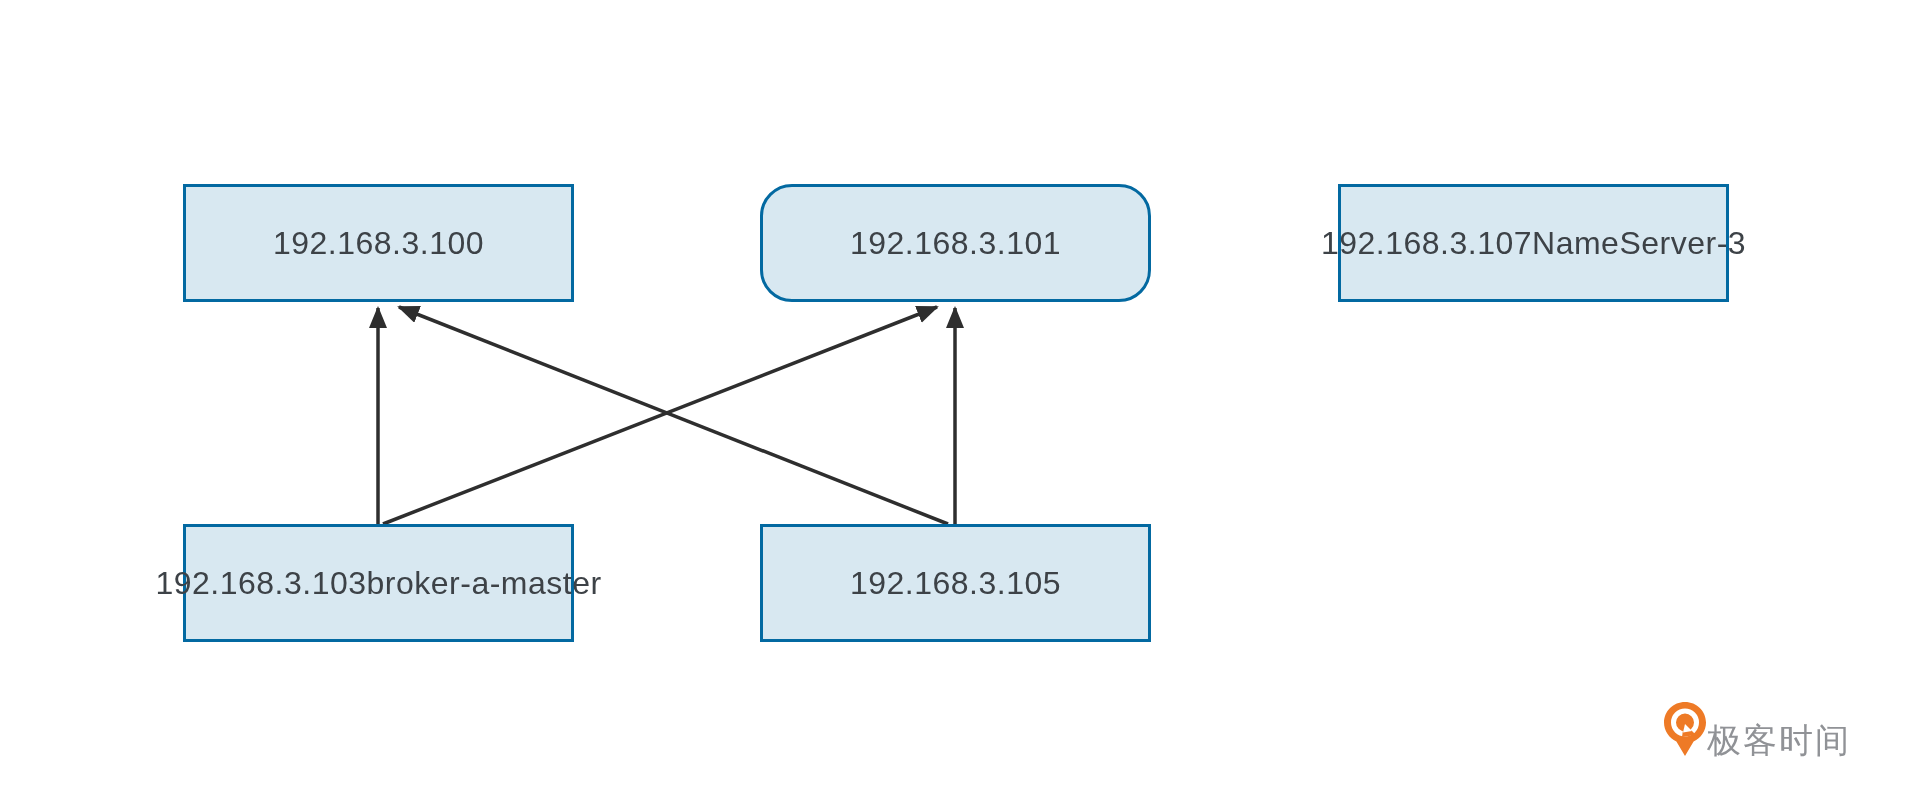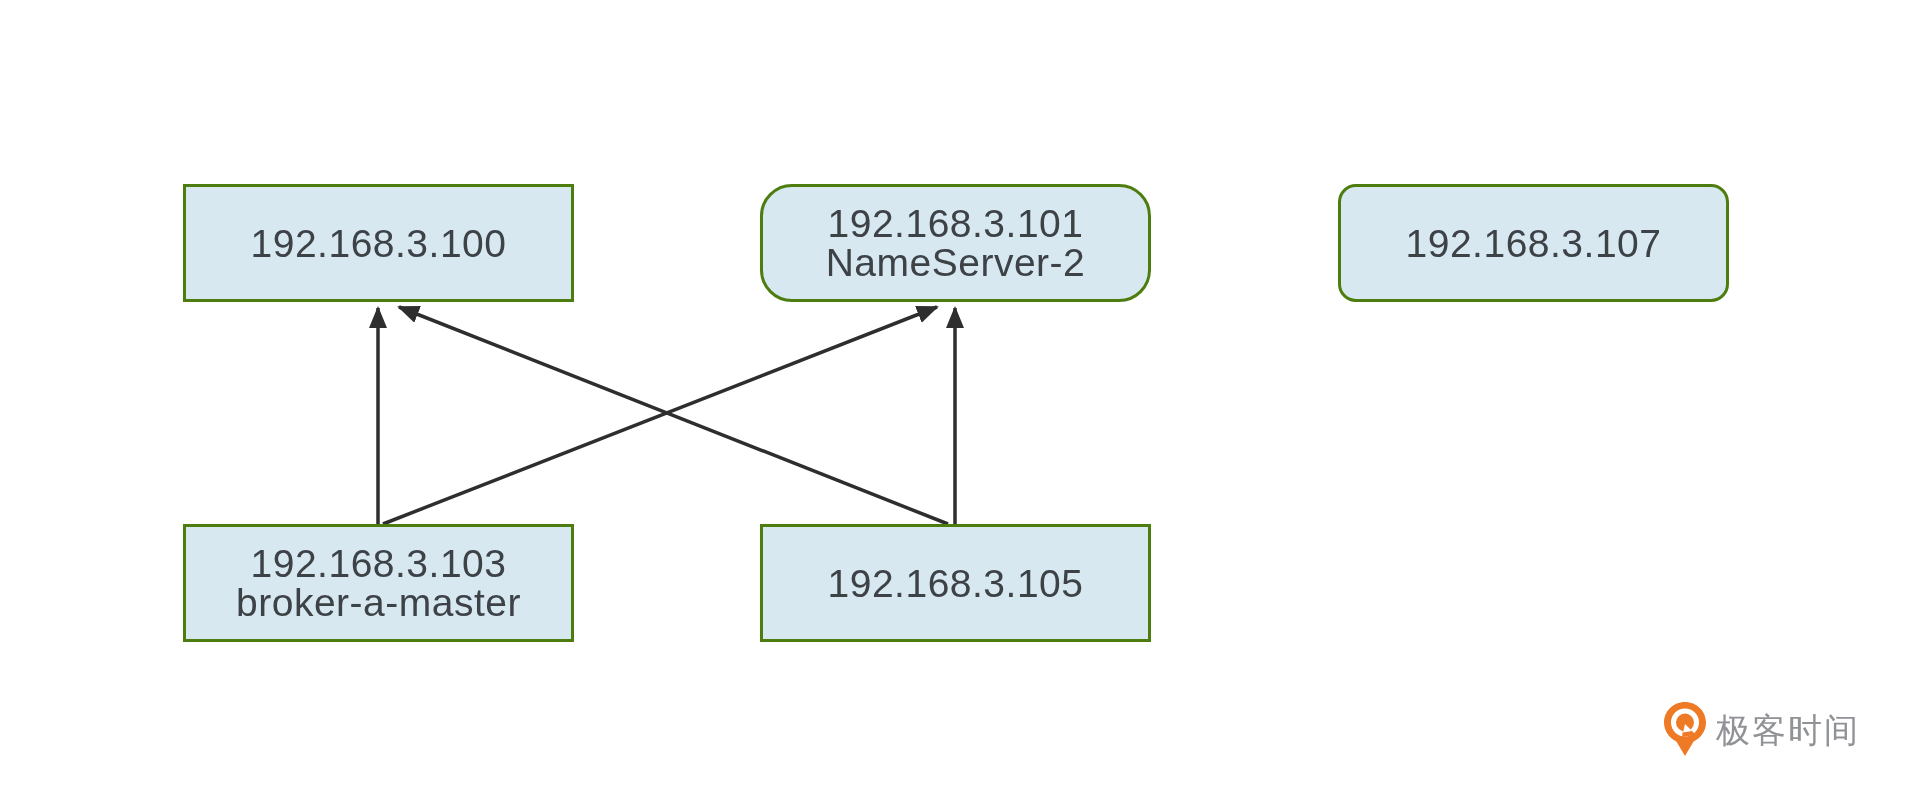--- a/index.html
+++ b/index.html
@@ -20,46 +20,45 @@
     left: 0;
     top: 0;
     width: 1920px;
     height: 798px;
   }
   .node {
     position: absolute;
     width: 391px;
     height: 118px;
     background: #d8e8f1;
-    border: 3px solid #4d7c0f;
+    border: 3px solid #0369a1;
     box-sizing: border-box;
     display: flex;
-    flex-direction: column;
+    flex-direction: row;
     align-items: center;
     justify-content: center;
     text-align: center;
     color: #3d4247;
-    font-size: 39px;
+    font-size: 32px;
     line-height: 39px;
     letter-spacing: 0.5px;
   }
   .node .ip, .node .label { white-space: nowrap; }
   #node-ns1 { left: 183px; top: 184px; }
   #node-ns2 { left: 760px; top: 184px; border-radius: 32px; }
-  #node-ns3 { left: 1338px; top: 184px; border-radius: 18px; }
+  #node-ns3 { left: 1338px; top: 184px; }
   #node-ba  { left: 183px; top: 524px; }
   #node-bb  { left: 760px; top: 524px; }
 
   .logo {
     position: absolute;
     left: 1663px;
     top: 701px;
     display: flex;
-    align-items: center;
-    gap: 9px;
+    align-items: flex-end;
   }
   .logo-text {
     color: #909296;
     font-size: 34px;
     letter-spacing: 2px;
     line-height: 1;
     padding-top: 2px;
   }
 </style>
 </head>
@@ -78,25 +77,25 @@
     <line x1="948" y1="524" x2="399" y2="307" stroke="#2e2e2e" stroke-width="3.5" marker-end="url(#arrowhead)"></line>
     <line x1="955" y1="524" x2="955" y2="308" stroke="#2e2e2e" stroke-width="3.5" marker-end="url(#arrowhead)"></line>
   </svg>
 
   <div class="node" id="node-ns1">
     <div class="ip">192.168.3.100</div>
   </div>
 
   <div class="node" id="node-ns2">
     <div class="ip">192.168.3.101</div>
-    <div class="label">NameServer-2</div>
   </div>
 
   <div class="node" id="node-ns3">
     <div class="ip">192.168.3.107</div>
+    <div class="label">NameServer-3</div>
   </div>
 
   <div class="node" id="node-ba">
     <div class="ip">192.168.3.103</div>
     <div class="label">broker-a-master</div>
   </div>
 
   <div class="node" id="node-bb">
     <div class="ip">192.168.3.105</div>
   </div>

